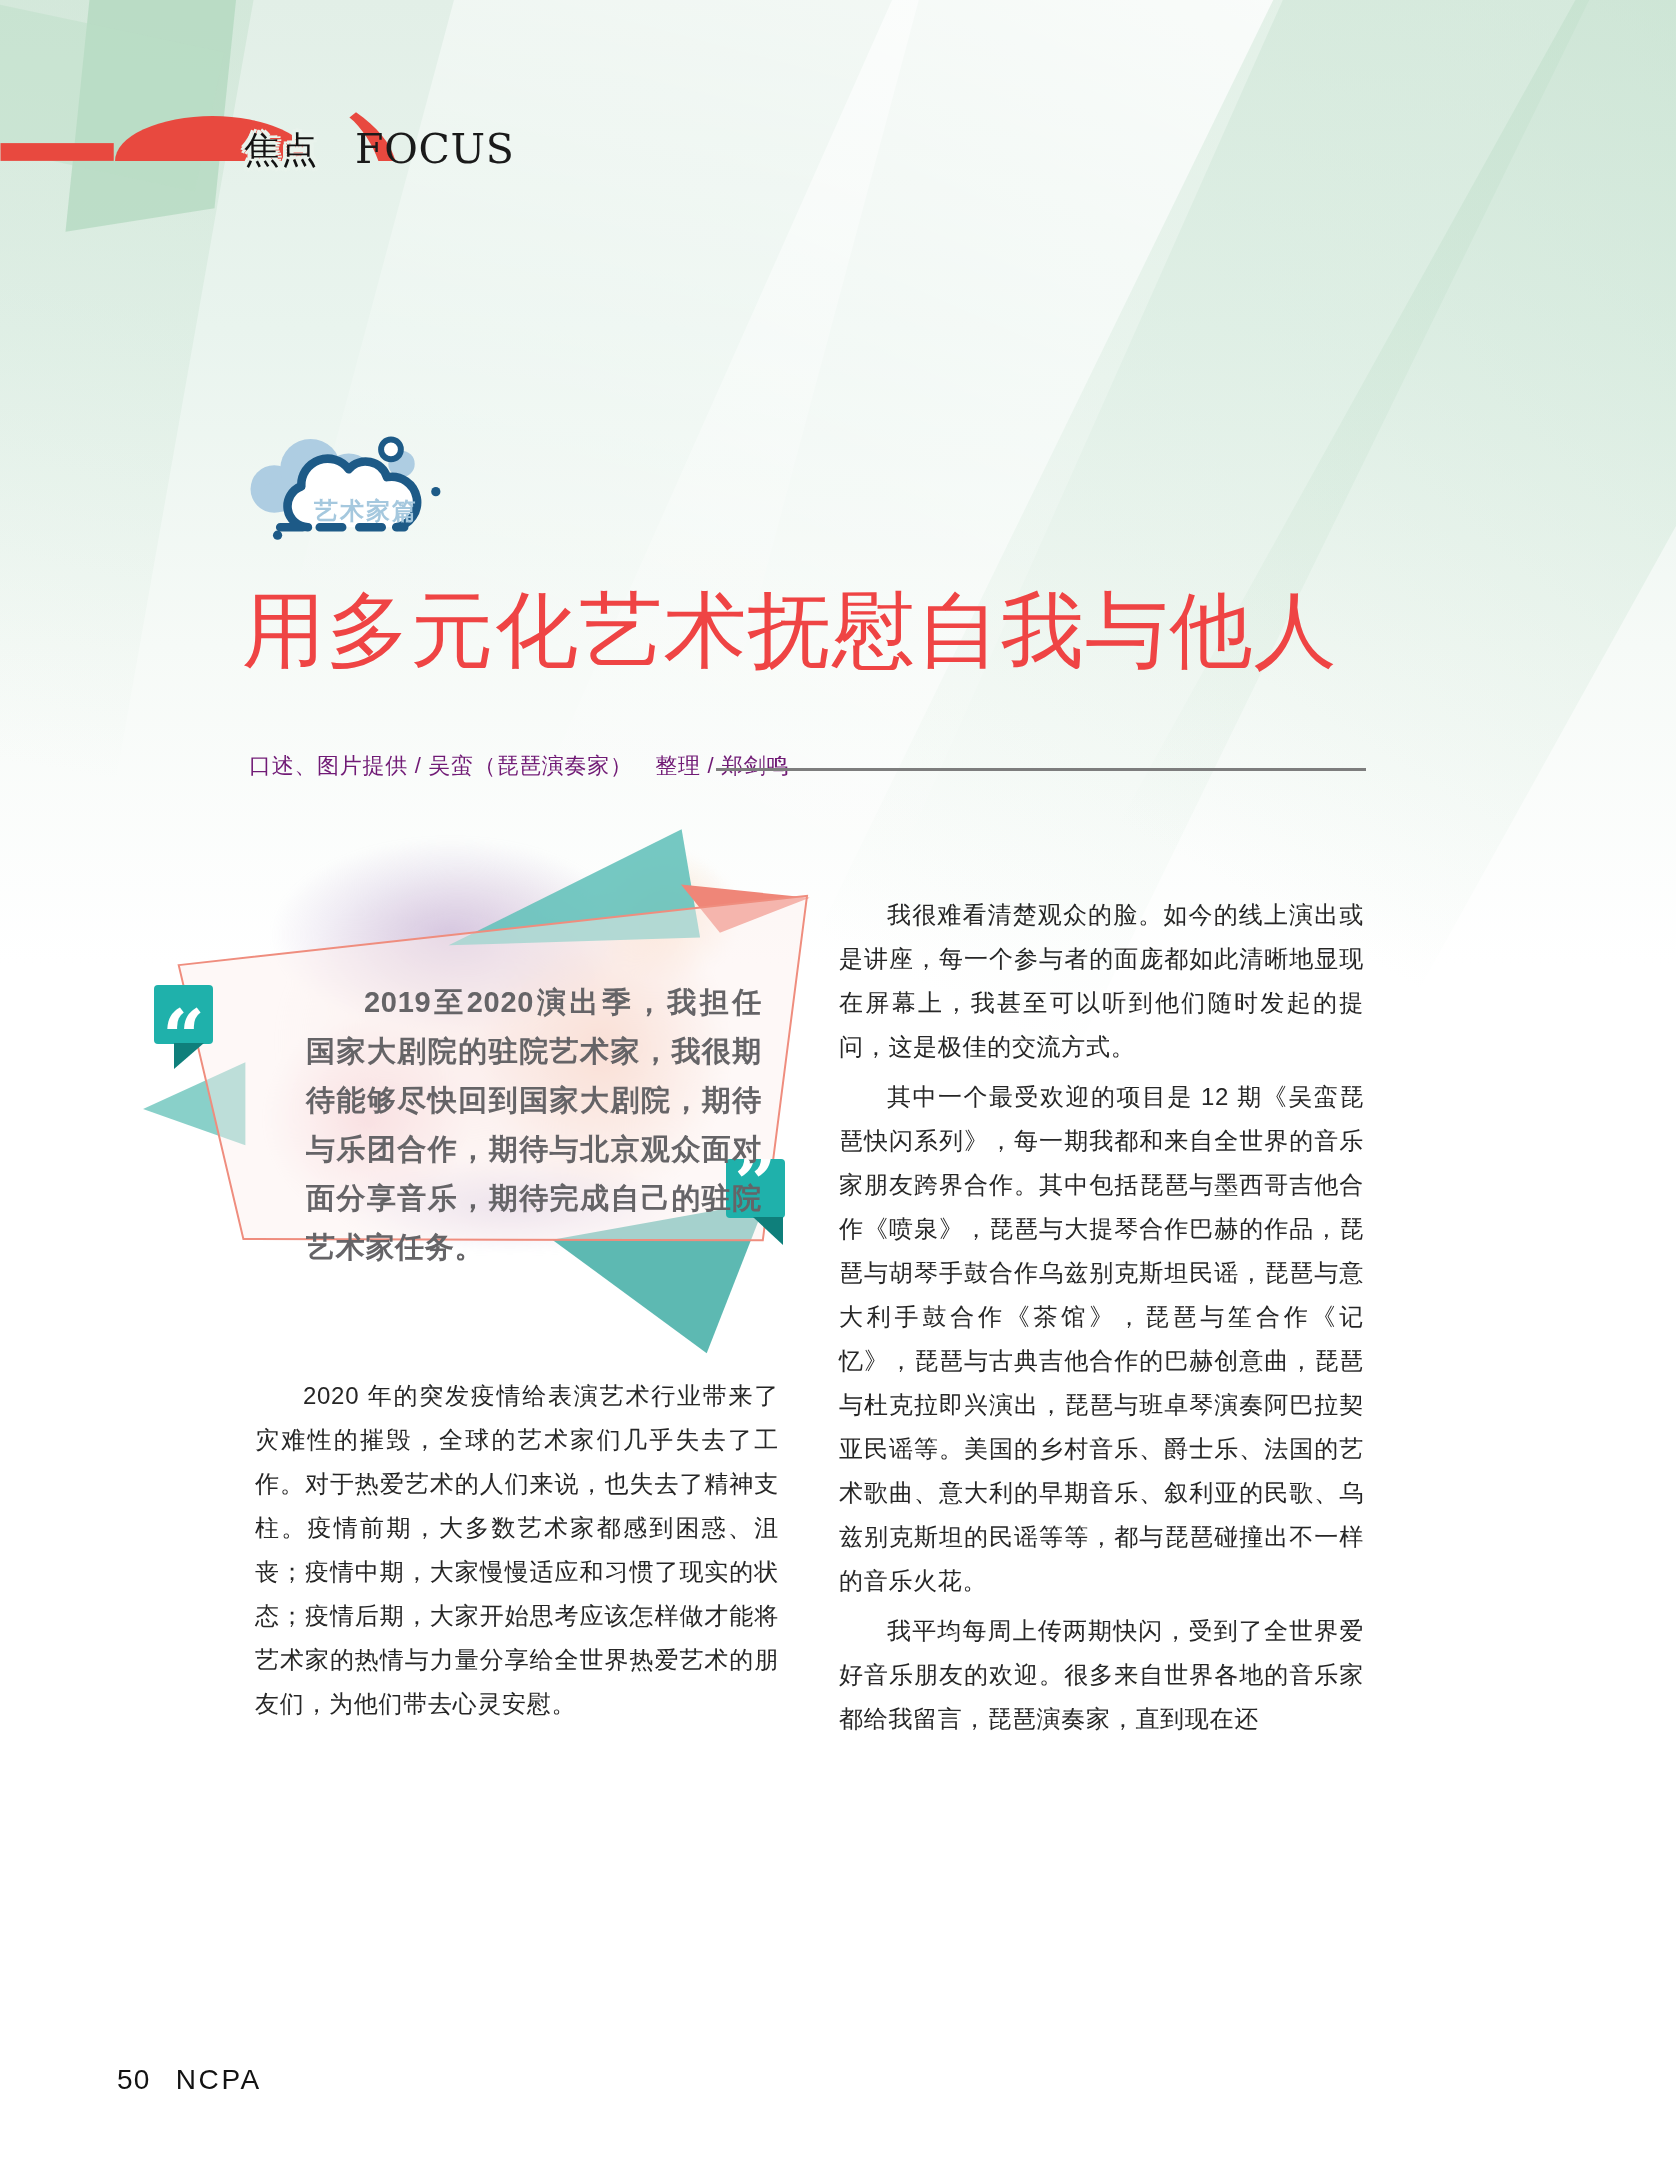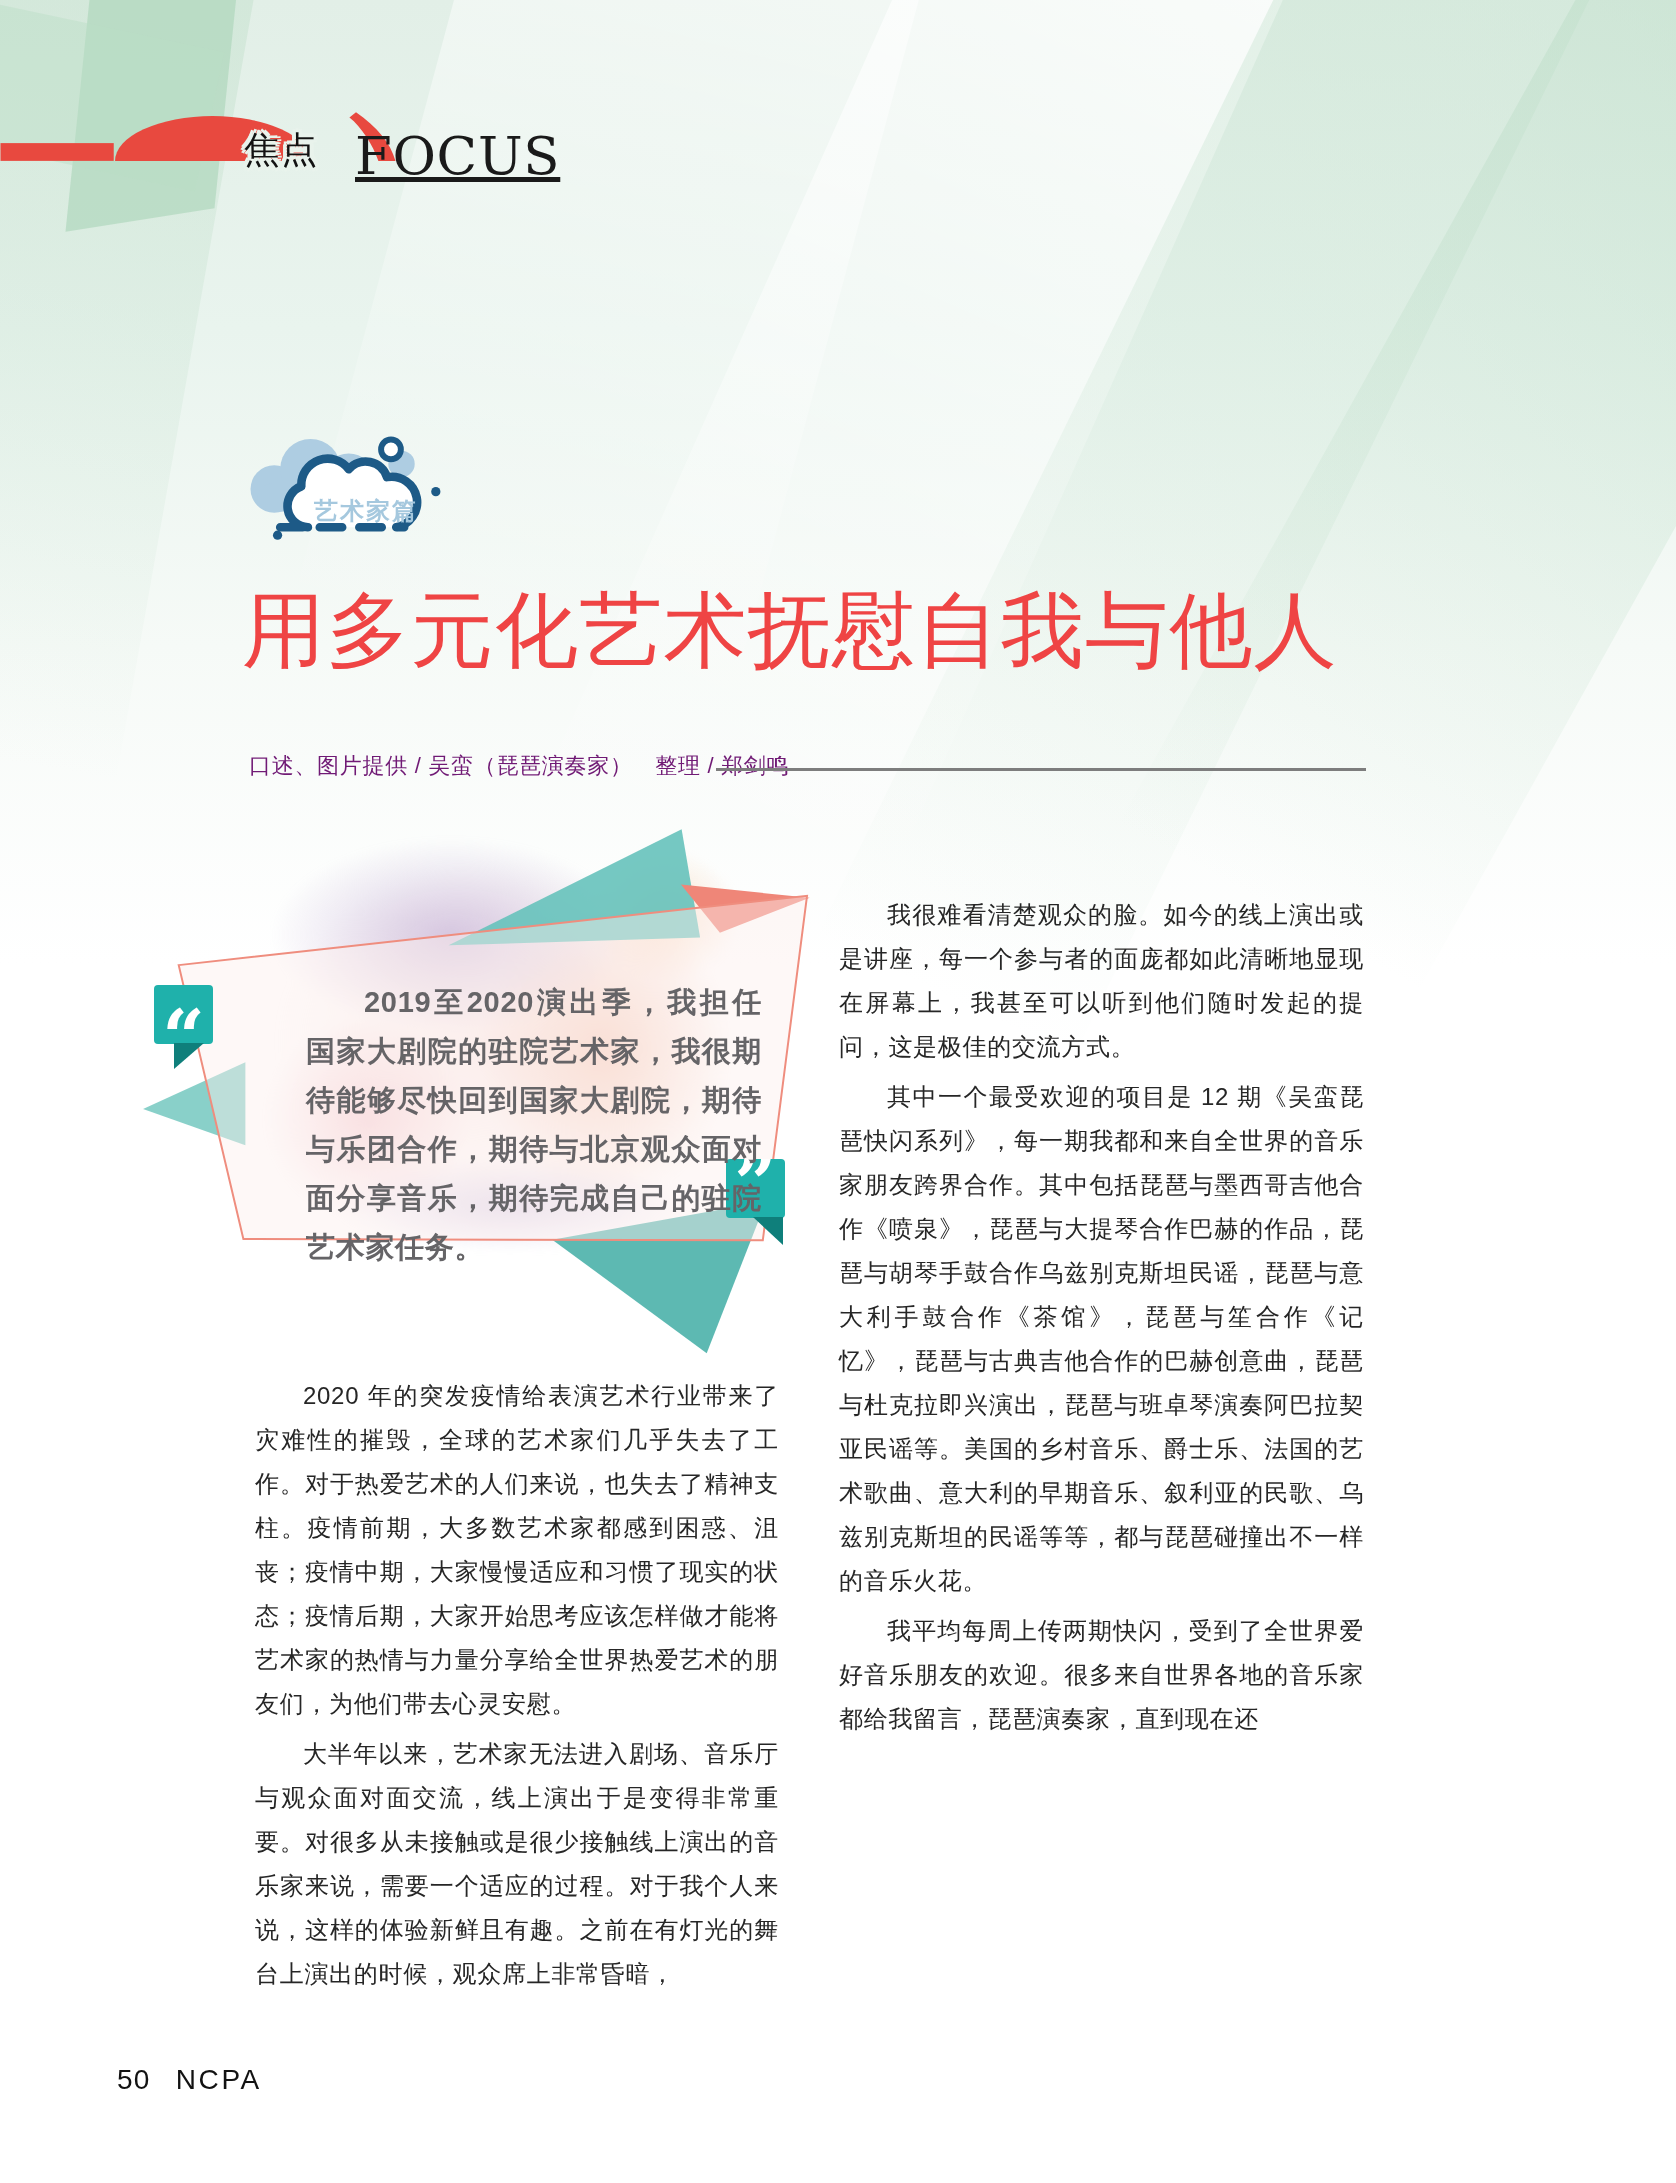--- a/index.html
+++ b/index.html
@@ -25,21 +25,21 @@
     background:rgba(172,213,186,0.65);}
   .patch-b{left:-26.4px;top:26.4px;width:238px;height:142px;transform:rotate(12deg);
     background:rgba(186,221,198,0.45);}
 
   
   .focus-svg{left:0;top:99px;width:475px;height:79px;}
   .focus-cn{left:244px;top:126px;font-size:36px;font-weight:400;color:#121212;letter-spacing:1.3px;
     text-shadow:4px 0 #e9f3ec,-4px 0 #e9f3ec,0 4px #e9f3ec,0 -4px #e9f3ec,
                 3.3px 3.3px #e9f3ec,-3.3px 3.3px #e9f3ec,3.3px -3.3px #e9f3ec,-3.3px -3.3px #e9f3ec;}
   .focus-en{left:355px;top:125px;font-family:"DejaVu Serif","Liberation Serif",serif;
-    font-size:53px;color:#1a1a1a;letter-spacing:0.7px;text-decoration:underline;}
+    font-size:41px;color:#1a1a1a;letter-spacing:0.7px;}
 
   
   .cloud-svg{left:238px;top:423px;width:211px;height:132px;}
   .cloud-label{left:314px;top:495px;font-size:24px;font-weight:bold;color:#a5c8de;letter-spacing:2px;}
 
   
   .title{left:242px;top:576px;width:1122px;font-family:"DejaVu Serif","Liberation Serif",serif;
     font-size:83px;font-weight:400;color:#ef4444;letter-spacing:1.3px;white-space:nowrap;}
   .byline{left:249px;top:751px;font-size:22px;color:#701a75;letter-spacing:0.7px;}
   .byline-rule{left:716px;top:768px;width:650px;height:2.6px;background:#7d7d7d;}
@@ -136,21 +136,20 @@
   </div>
   <div class="abs qfold qf-open"></div>
   <div class="abs qbadge qb-close">
     <span>”</span>
   </div>
   <div class="abs qfold qf-close"></div>
   <div class="abs quote-text">2019至2020演出季，我担任国家大剧院的驻院艺术家，我很期待能够尽快回到国家大剧院，期待与乐团合作，期待与北京观众面对面分享音乐，期待完成自己的驻院艺术家任务。</div>
 
   <div class="abs col col-left">
     <p>2020 年的突发疫情给表演艺术行业带来了灾难性的摧毁，全球的艺术家们几乎失去了工作。对于热爱艺术的人们来说，也失去了精神支柱。疫情前期，大多数艺术家都感到困惑、沮丧；疫情中期，大家慢慢适应和习惯了现实的状态；疫情后期，大家开始思考应该怎样做才能将艺术家的热情与力量分享给全世界热爱艺术的朋友们，为他们带去心灵安慰。</p>
-    <p>大半年以来，艺术家无法进入剧场、音乐厅与观众面对面交流，线上演出于是变得非常重要。对很多从未接触或是很少接触线上演出的音乐家来说，需要一个适应的过程。对于我个人来说，这样的体验新鲜且有趣。之前在有灯光的舞台上演出的时候，观众席上非常昏暗，</p>
   </div>
   <div class="abs col col-right">
     <p>我很难看清楚观众的脸。如今的线上演出或是讲座，每一个参与者的面庞都如此清晰地显现在屏幕上，我甚至可以听到他们随时发起的提问，这是极佳的交流方式。</p>
     <p>其中一个最受欢迎的项目是 12 期《吴蛮琵琶快闪系列》，每一期我都和来自全世界的音乐家朋友跨界合作。其中包括琵琶与墨西哥吉他合作《喷泉》，琵琶与大提琴合作巴赫的作品，琵琶与胡琴手鼓合作乌兹别克斯坦民谣，琵琶与意大利手鼓合作《茶馆》，琵琶与笙合作《记忆》，琵琶与古典吉他合作的巴赫创意曲，琵琶与杜克拉即兴演出，琵琶与班卓琴演奏阿巴拉契亚民谣等。美国的乡村音乐、爵士乐、法国的艺术歌曲、意大利的早期音乐、叙利亚的民歌、乌兹别克斯坦的民谣等等，都与琵琶碰撞出不一样的音乐火花。</p>
     <p>我平均每周上传两期快闪，受到了全世界爱好音乐朋友的欢迎。很多来自世界各地的音乐家都给我留言，琵琶演奏家，直到现在还</p>
   </div>
 
   <div class="abs footer">
     <span class="pageno">50</span><span class="mag">NCPA</span>
   </div>

